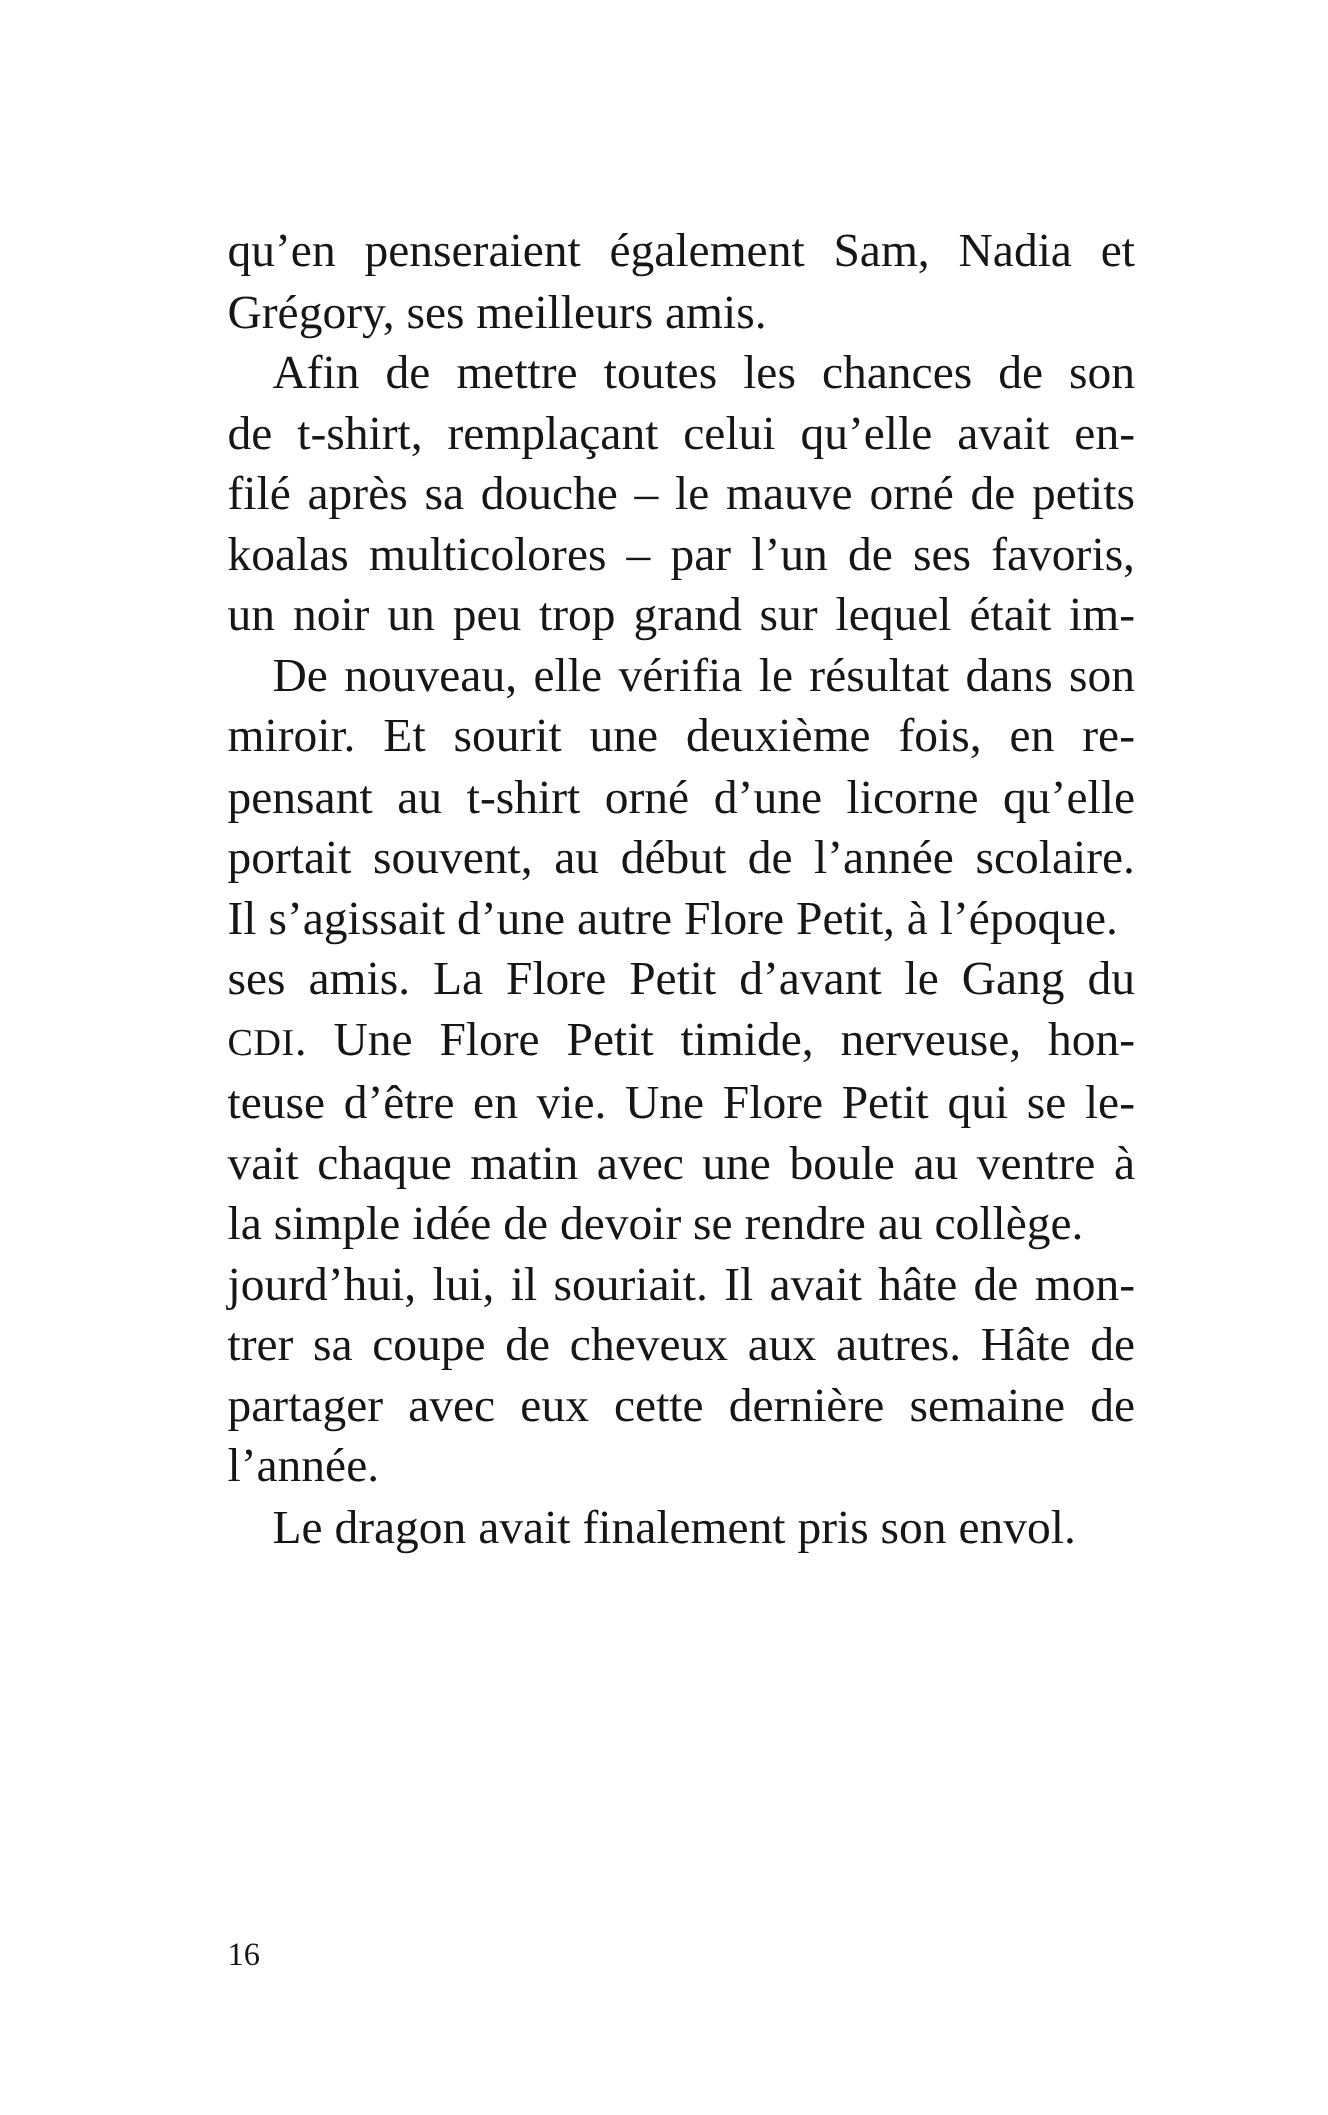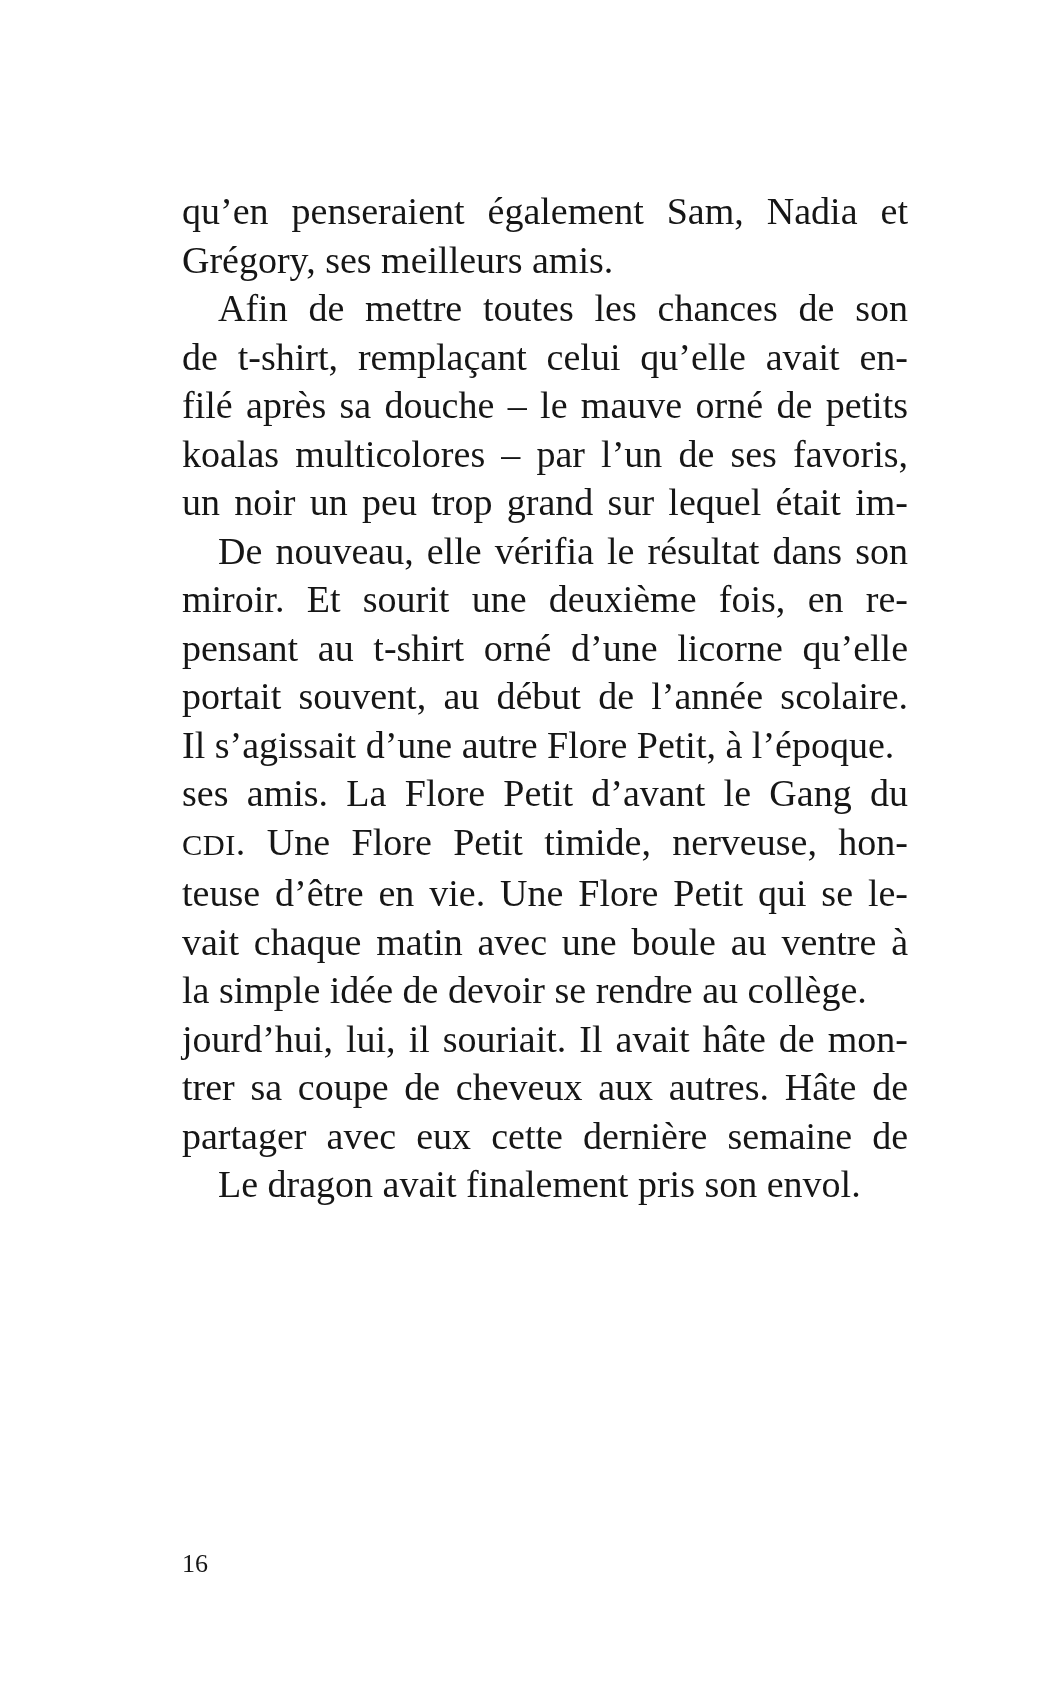--- a/index.html
+++ b/index.html
@@ -21,21 +21,20 @@
     overflow: hidden;
   }
   .text-block {
     position: absolute;
     left: 182px;
     top: 177px;
     width: 726px;
     font-size: 38px;
     line-height: 48.5px;
     color: var(--text-color);
-    margin-top: 10px;
   }
   .line {
     text-align: justify;
     text-align-last: justify;
   }
   .line.last {
     text-align-last: left;
     font-family: Liberation Serif, serif;
   }
   .line.indent {
@@ -73,16 +72,17 @@
       <div class="line">portait souvent, au début de l’année scolaire.</div>
       <div class="line last">Il s’agissait d’une autre Flore Petit, à l’époque.</div>
       <div class="line">ses amis. La Flore Petit d’avant le Gang du</div>
       <div class="line"><span class="smallcaps">CDI</span>. Une Flore Petit timide, nerveuse, hon-</div>
       <div class="line">teuse d’être en vie. Une Flore Petit qui se le-</div>
       <div class="line">vait chaque matin avec une boule au ventre à</div>
       <div class="line last">la simple idée de devoir se rendre au collège.</div>
       <div class="line">jourd’hui, lui, il souriait. Il avait hâte de mon-</div>
       <div class="line">trer sa coupe de cheveux aux autres. Hâte de</div>
       <div class="line">partager avec eux cette dernière semaine de</div>
+      <div class="line last">l’année.</div>
       <div class="line indent last">Le dragon avait finalement pris son envol.</div>
     </div>
   <div class="page-number">16</div>
 </div>
 
 </body></html>

